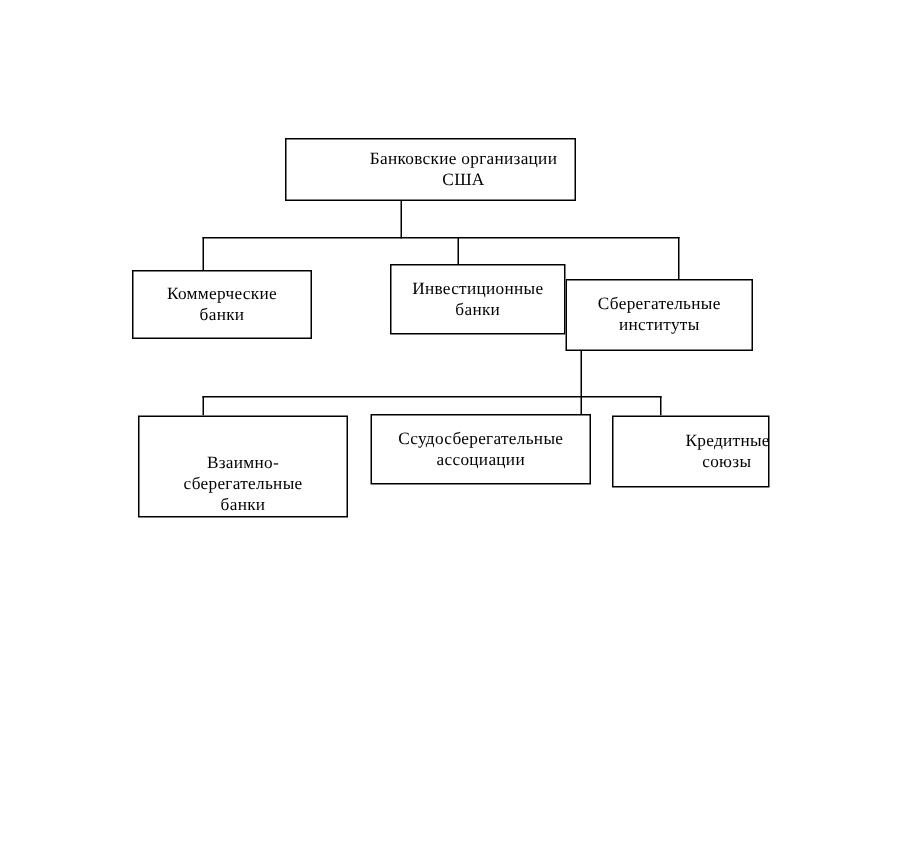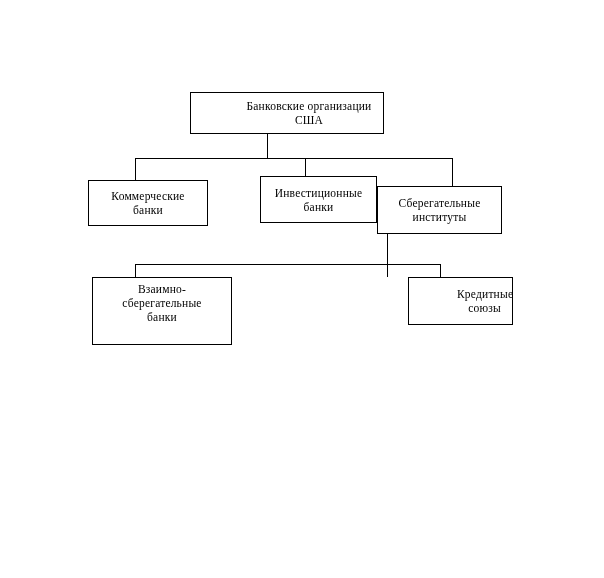--- a/index.html
+++ b/index.html
@@ -32,21 +32,21 @@
     white-space: pre-line;
     display: block;
     width: 100%;
   }
   
   #node-root        { left:190px; top:92px;  width:194px; height:42px;padding-left:44px; }
   #node-commercial  { left:88px;  top:180px; width:120px; height:46px; }
   #node-investment  { left:228px; top:176px; width:117px; height:47px;margin-left:32px; }
   #node-savings     { left:377px; top:186px; width:125px; height:48px; }
   #node-mutual      { left:92px;  top:277px; width:140px; height:68px;
-                      align-items: flex-start; padding-top: 4px; }
+                      align-items: flex-end; padding-top: 4px; }
   #node-loan        { left:247px; top:276px; width:147px; height:47px; }
   #node-credit      { left:408px; top:277px; width:105px; height:48px;padding-left:48px; }
 
   .line {
     position: absolute;
     background: #000000;
   }
   
   #line-root-drop      { left:267px; top:134px; width:1px;   height:25px; }
   #line-l1-h           { left:135px; top:158px; width:318px; height:1px;  }
@@ -91,19 +91,23 @@
     <span class="label">Сберегательные
 институты</span>
   </div>
 
   <div class="node" id="node-mutual">
     <span class="label">Взаимно-
 сберегательные
 банки</span>
   </div>
 
+  <div class="node" id="node-loan">
+    <span class="label">Ссудосберегательные
+ассоциации</span>
+  </div>
 
   <div class="node" id="node-credit">
     <span class="label">Кредитные
 союзы</span>
   </div>
 
 </div>
 
 </body></html>

